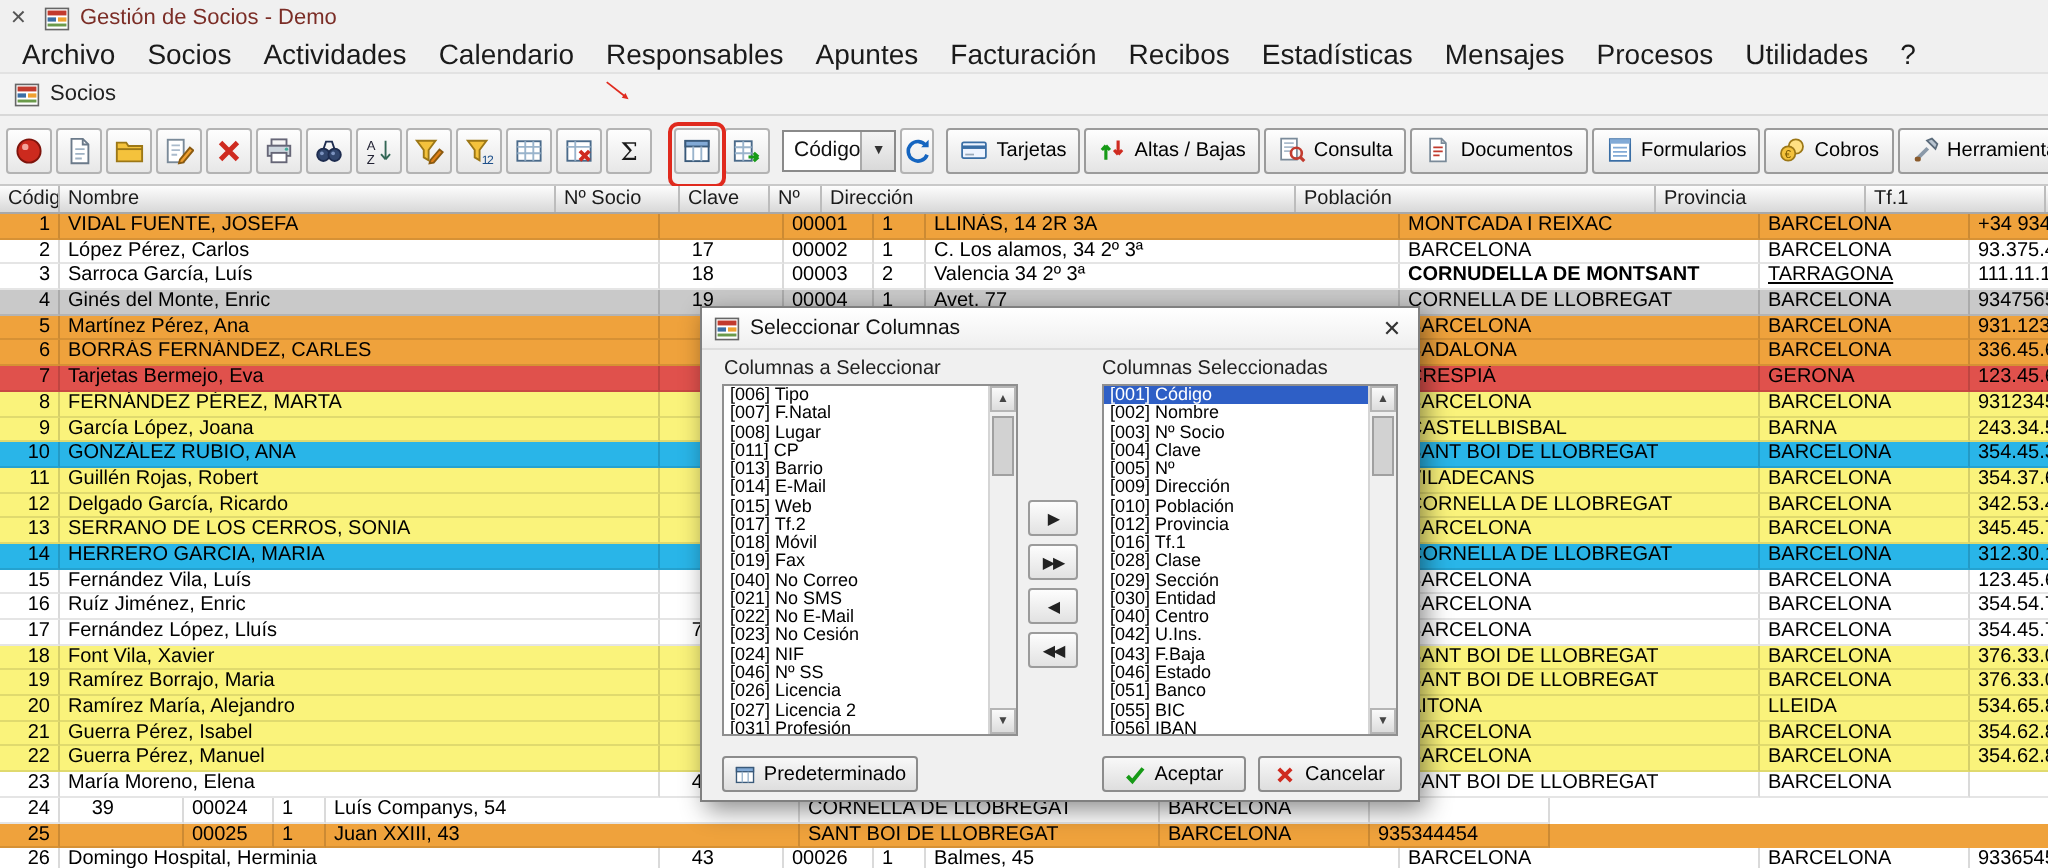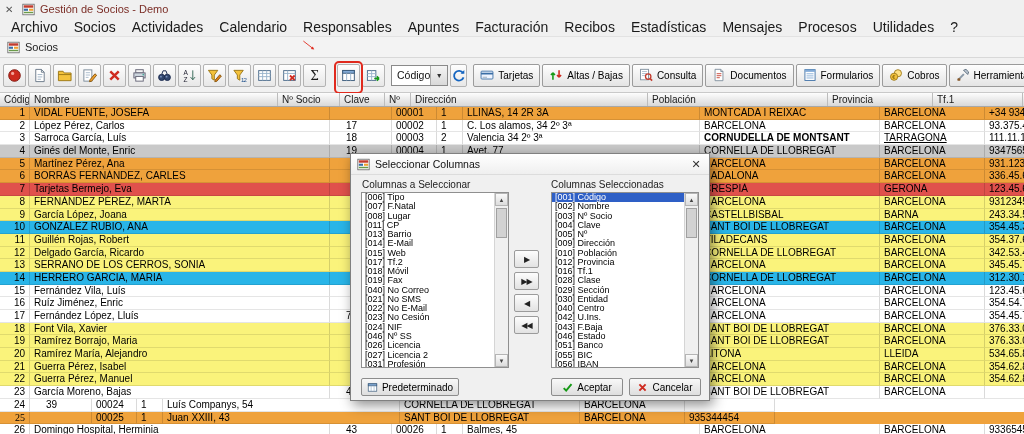--- a/index.html
+++ b/index.html
@@ -597,41 +597,41 @@
           <div class="g-cell nsr" style="width: 62px;"></div>
           <div class="g-cell" style="width: 45px;"></div>
           <div class="g-cell" style="width: 26px;"></div>
           <div class="g-cell" style="width: 237px;"></div>
           <div class="g-cell" style="width: 180px;">BARCELONA</div>
           <div class="g-cell" style="width: 105px;">BARCELONA</div>
           <div class="g-cell" style="width: 90px;">354.62.81</div>
         </div>
         <div class="grid-row" style="background: rgb(255, 255, 255);">
           <div class="g-cell r" style="width: 30px;">23</div>
-          <div class="g-cell" style="width: 300px;">García Moreno, Bajas</div>
+          <div class="g-cell" style="width: 300px;">María Moreno, Elena</div>
           <div class="g-cell nsr" style="width: 62px;">40</div>
           <div class="g-cell" style="width: 45px;"></div>
           <div class="g-cell" style="width: 26px;"></div>
           <div class="g-cell" style="width: 237px;"></div>
           <div class="g-cell" style="width: 180px;">SANT BOI DE LLOBREGAT</div>
           <div class="g-cell" style="width: 105px;">BARCELONA</div>
           <div class="g-cell" style="width: 90px;"></div>
         </div>
         <div class="grid-row" style="background: rgb(255, 255, 255);">
           <div class="g-cell r" style="width: 30px;">24</div>
           <div class="g-cell nsr" style="width: 62px;">39</div>
           <div class="g-cell" style="width: 45px;">00024</div>
           <div class="g-cell" style="width: 26px;">1</div>
           <div class="g-cell" style="width: 237px;">Luís Companys, 54</div>
           <div class="g-cell" style="width: 180px;">CORNELLA DE LLOBREGAT</div>
           <div class="g-cell" style="width: 105px;">BARCELONA</div>
           <div class="g-cell" style="width: 90px;"></div>
         </div>
         <div class="grid-row" style="background: rgb(239, 162, 60);">
-          <div class="g-cell r" style="width: 30px; font-family: Liberation Serif, serif;">25</div>
+          <div class="g-cell r" style="width: 30px;">25</div>
           <div class="g-cell nsr" style="width: 62px;"></div>
           <div class="g-cell" style="width: 45px;">00025</div>
           <div class="g-cell" style="width: 26px;">1</div>
           <div class="g-cell" style="width: 237px;">Juan XXIII, 43</div>
           <div class="g-cell" style="width: 180px;">SANT BOI DE LLOBREGAT</div>
           <div class="g-cell" style="width: 105px;">BARCELONA</div>
           <div class="g-cell" style="width: 90px;">935344454</div>
         </div>
         <div class="grid-row" style="background: rgb(255, 255, 255);">
           <div class="g-cell r" style="width: 30px;">26</div>

